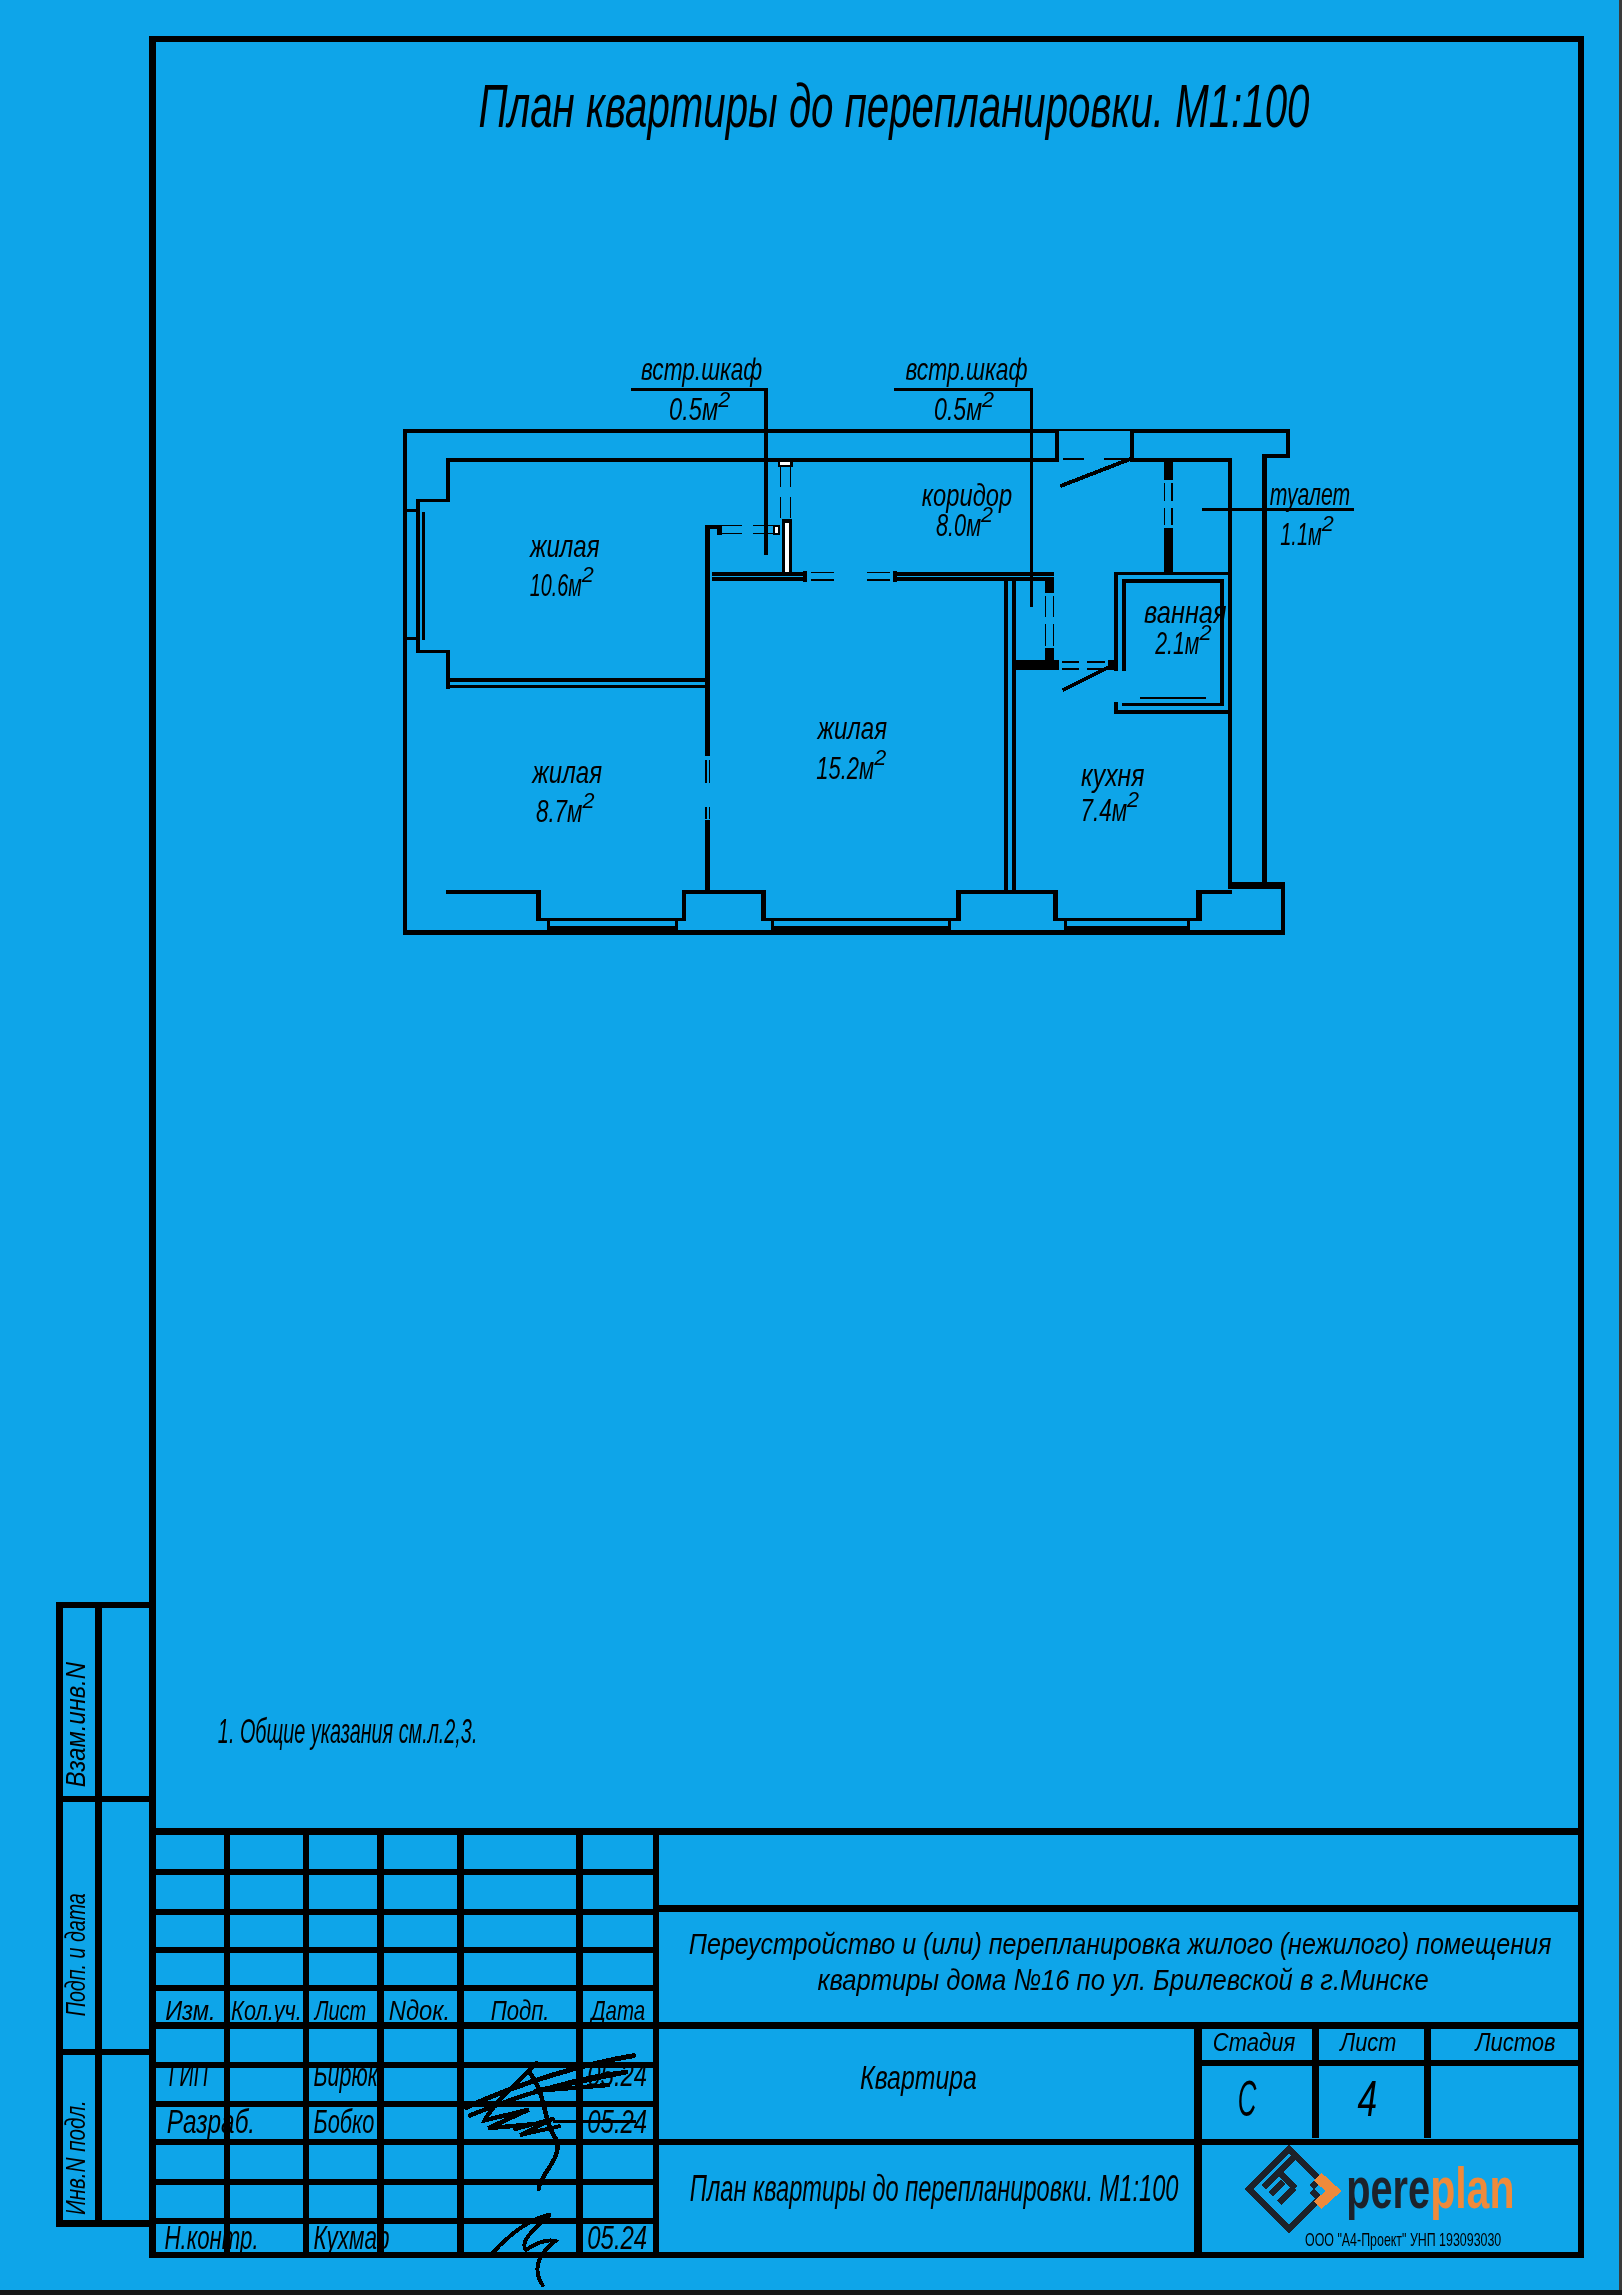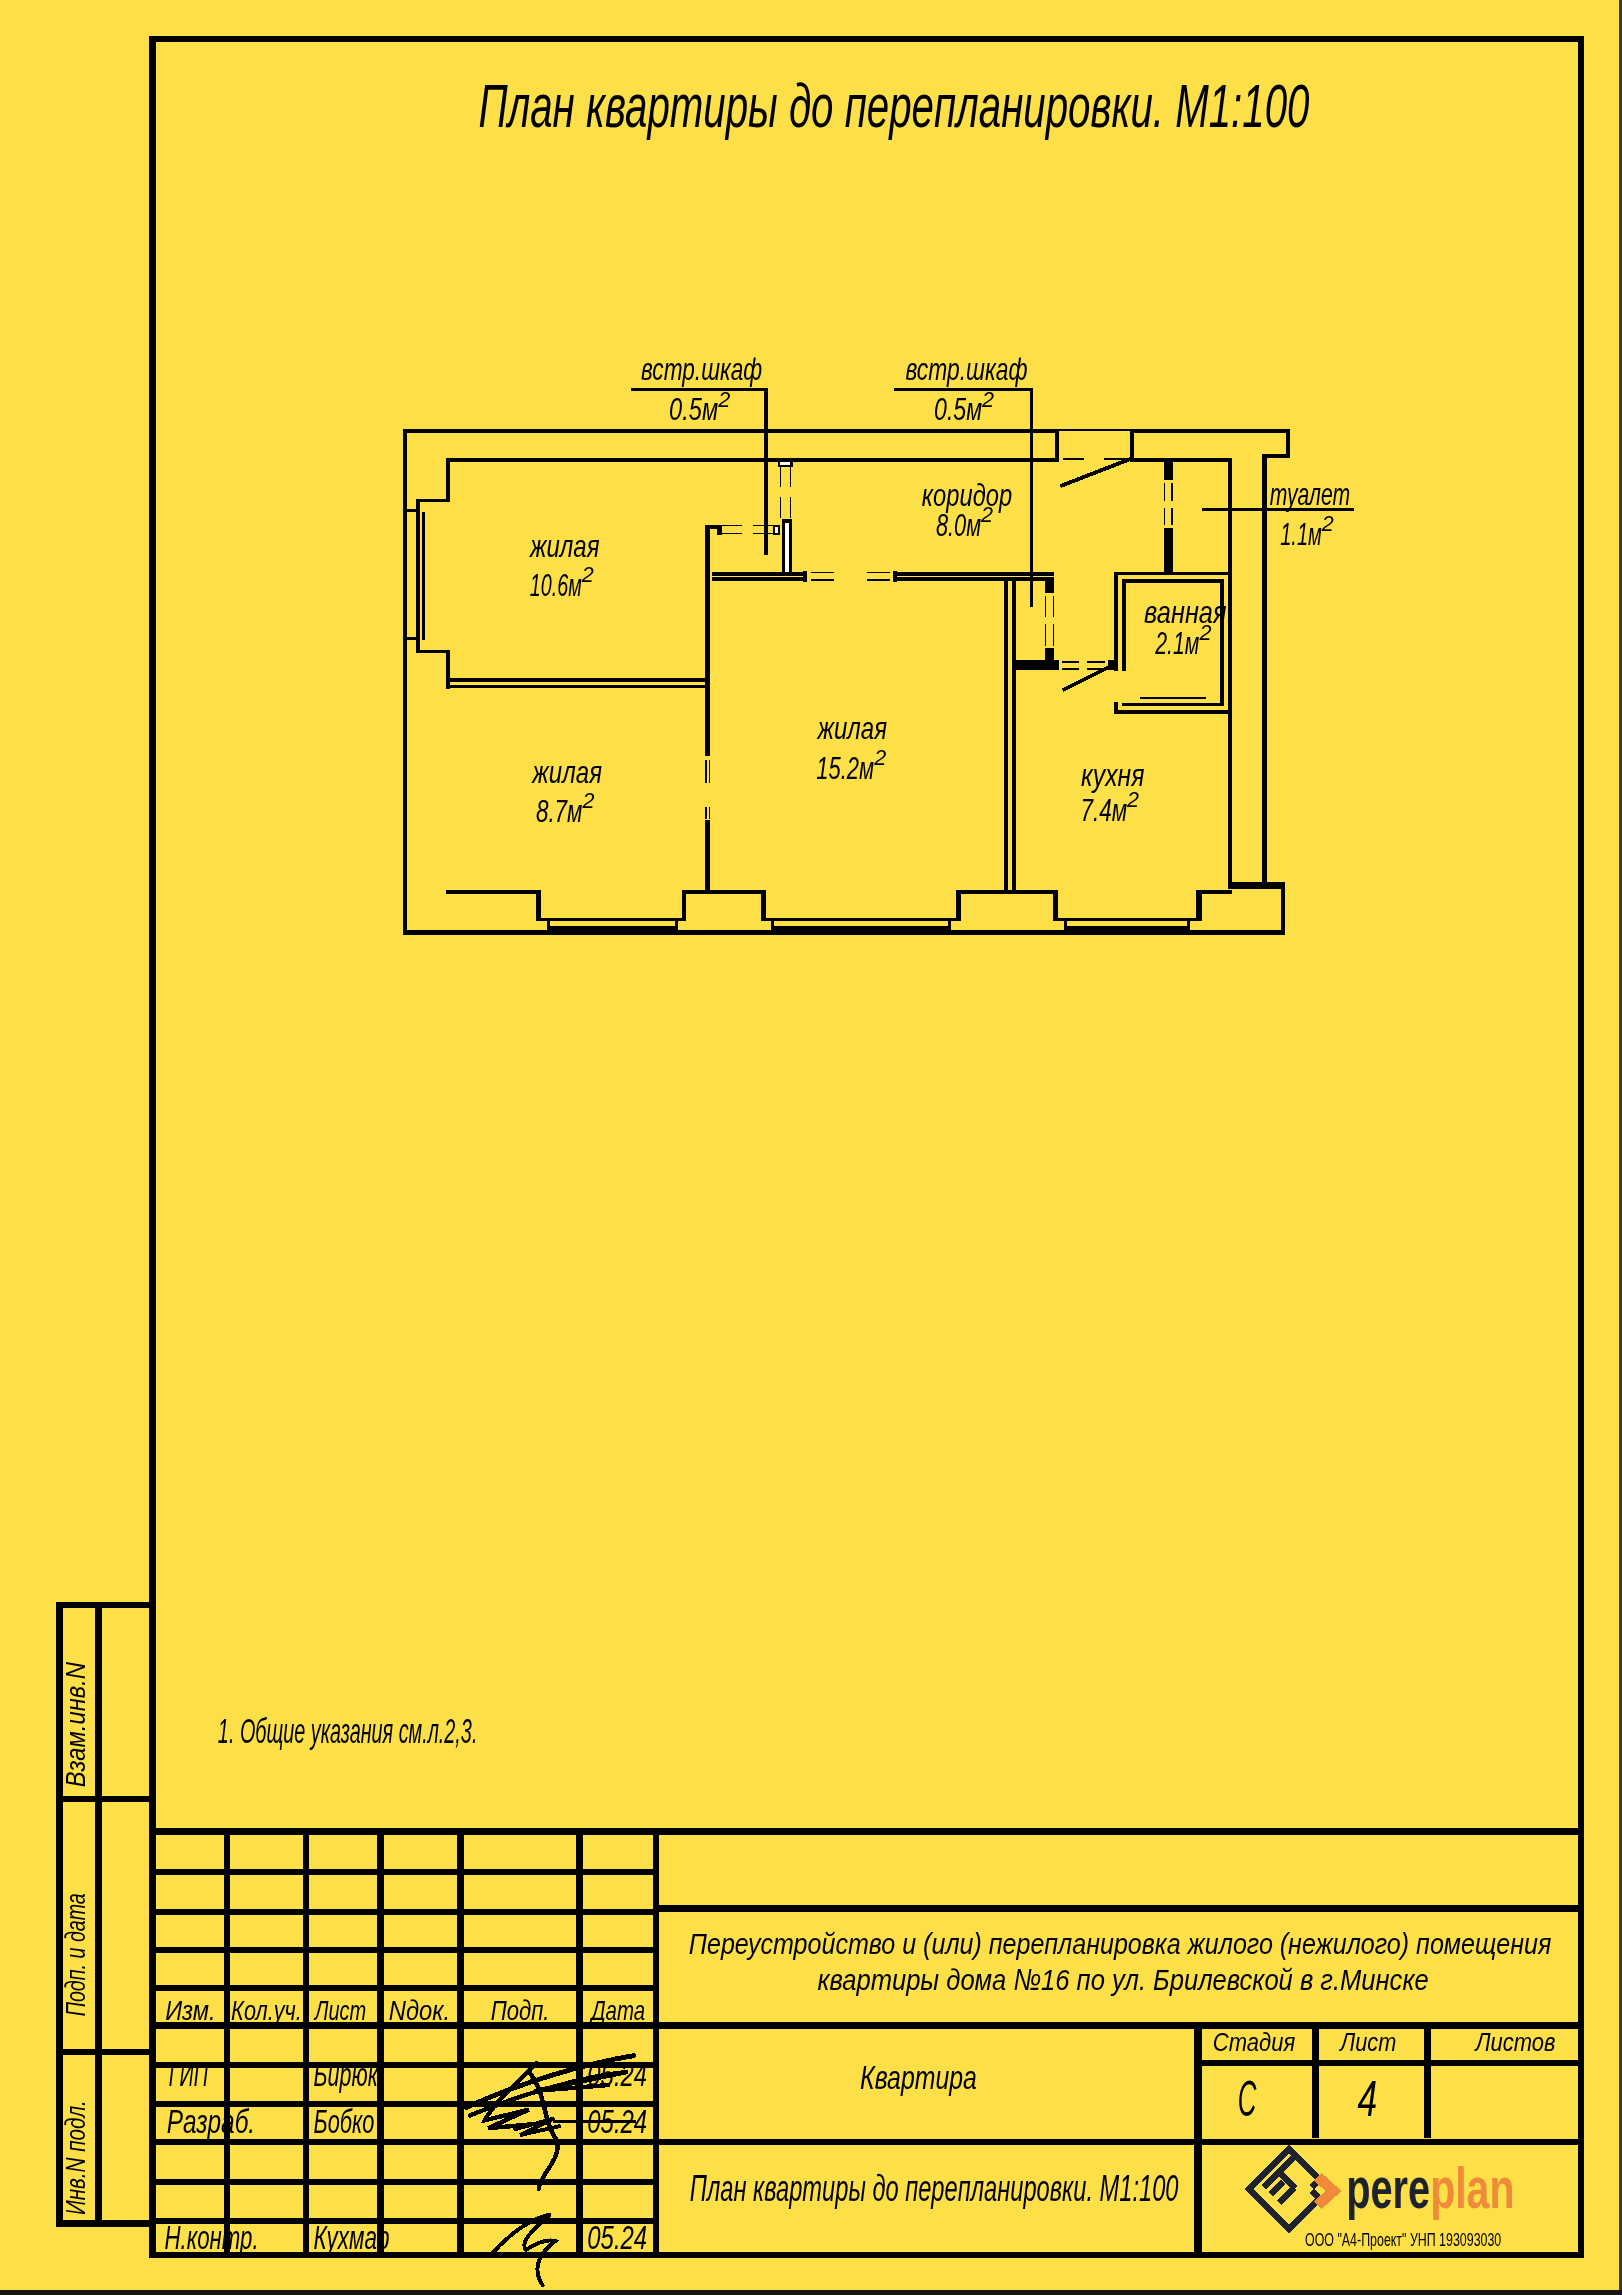--- a/index.html
+++ b/index.html
@@ -1,16 +1,16 @@
 <!DOCTYPE html>
 <html style="font-size:7.9px"><head>
 <meta charset="utf-8">
 <style>
   html,body{margin:0;padding:0;background:#fff;}
-  #page{position:relative;width:1622px;height:2295px;background:#fde047;overflow:hidden;}
+  #page{position:relative;width:1622px;height:2295px;background:#0ea5e9;overflow:hidden;}
   svg{position:absolute;left:0;top:0;}
   .g{font-family:"Liberation Sans",sans-serif;font-style:italic;fill:#000;}
   .m{font-family:"Liberation Sans",sans-serif;fill:#000;}
   text{-webkit-font-smoothing:antialiased;}
 </style>
 </head>
 <body>
 <div id="page">
 <svg width="1622" height="2295" viewBox="0 0 3306 4678" shape-rendering="crispEdges">
 

